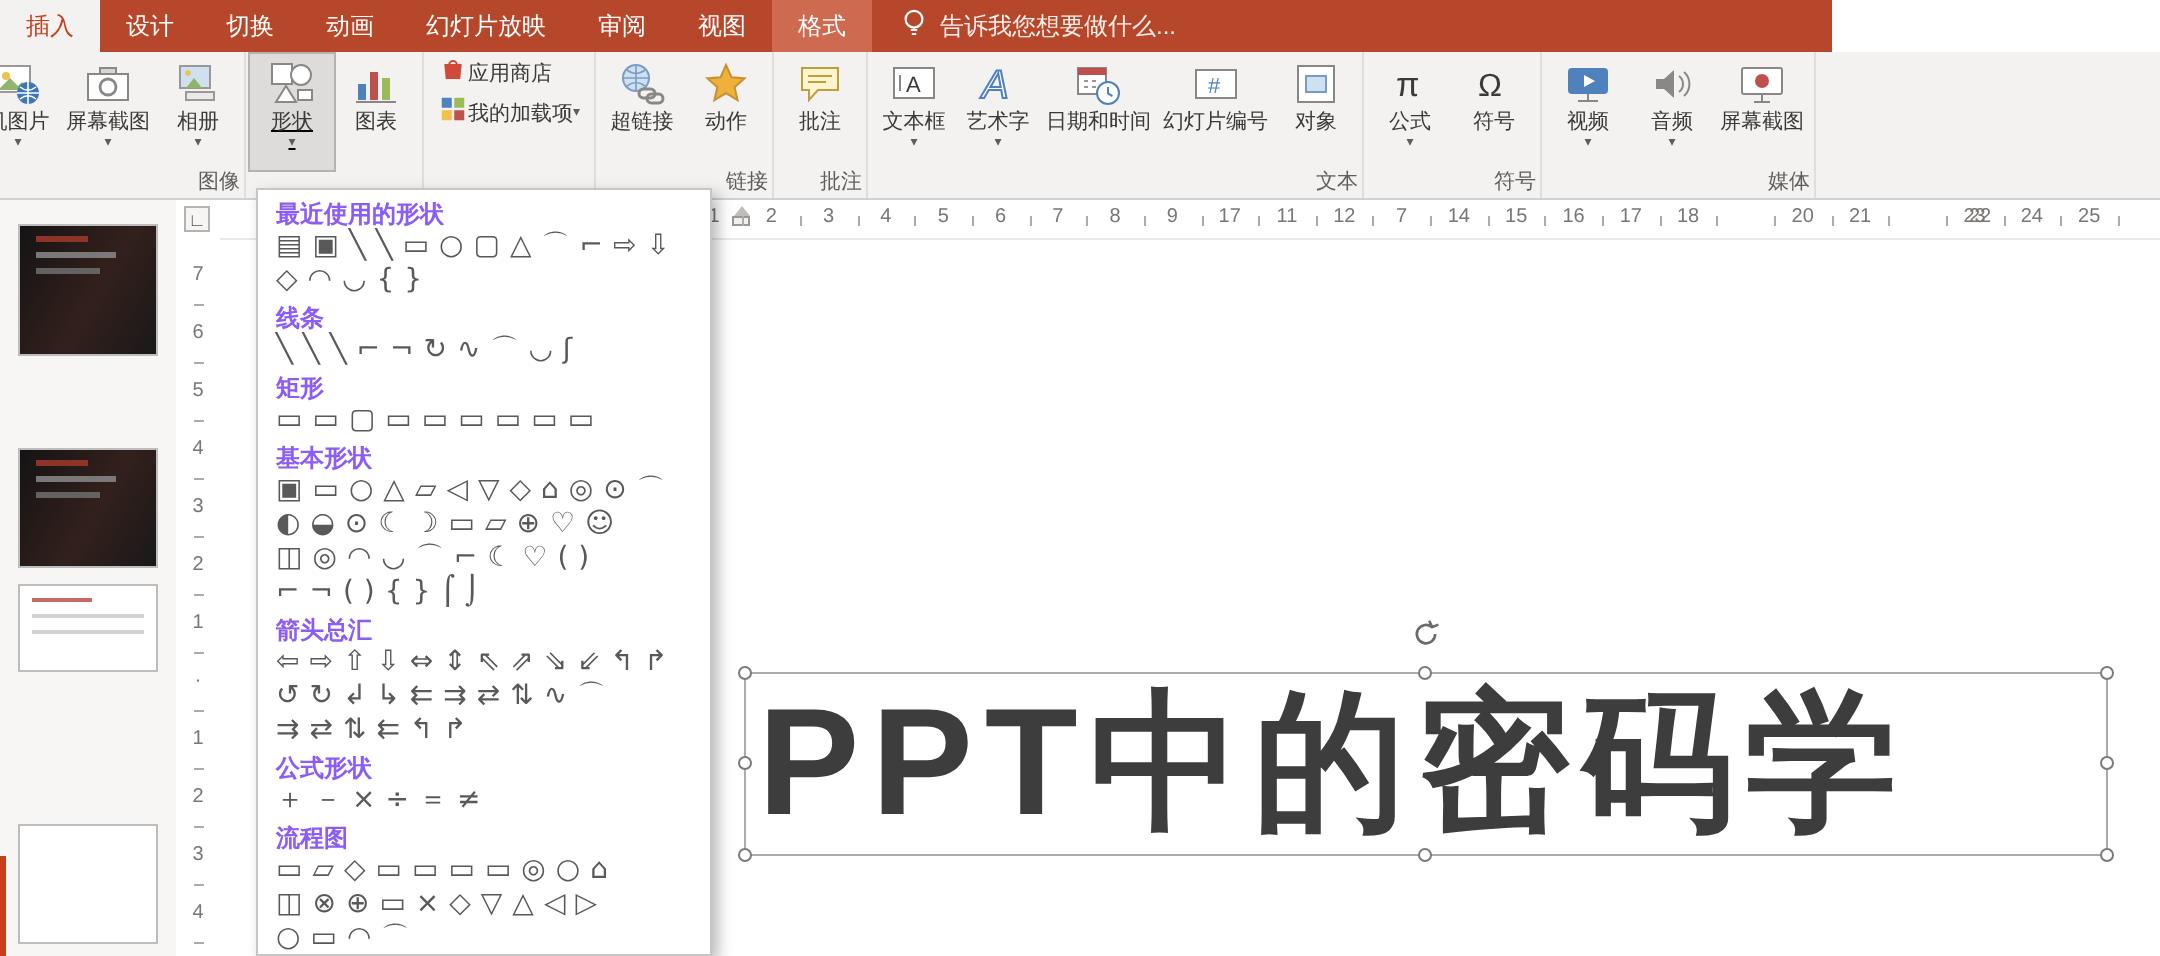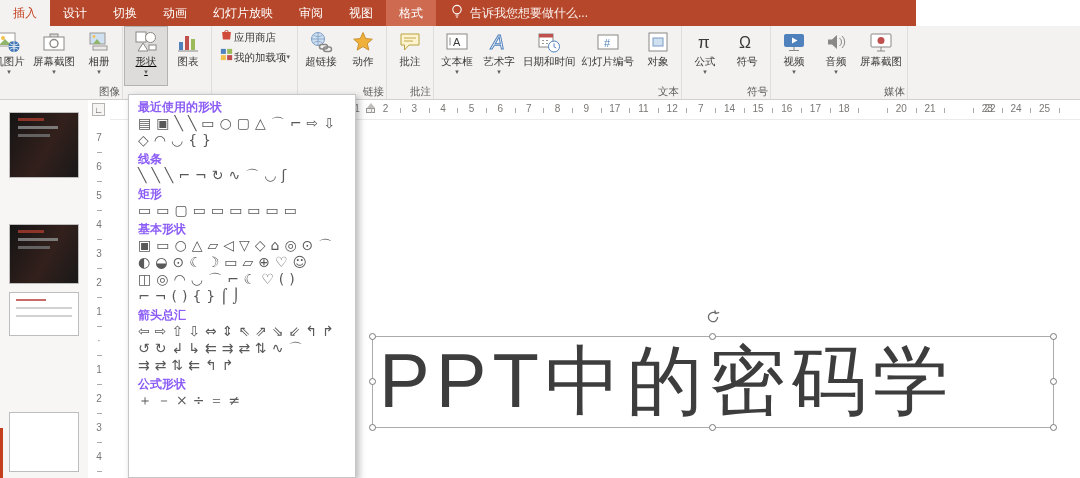--- a/index.html
+++ b/index.html
@@ -73,21 +73,21 @@
       border-bottom:5px solid #BFBDBB; }
   .indent-marker .im-box { display:block; width:9px; height:5px; background:#F1F0EF;
       border:1px solid #9a9896; }
 
   
   #slide { position:absolute; left:110px; top:120px; width:970px; height:358px;
            background:#fff; overflow:hidden; }
   #txsel { position:absolute; left:262px; top:216px; width:682px; height:92px;
            border:1px solid #ABABAB; }
   #slide-text { position:absolute; inset:0; display:flex; align-items:center;
-                padding-left:6px; font-size:76px; font-weight:400; letter-spacing:6px;
+                padding-left:6px; font-size:76px; font-weight:700; letter-spacing:6px;
                 color:#3D3D3D; white-space:nowrap; overflow:visible;
                 font-family:"Liberation Sans",sans-serif; }
   .hd { position:absolute; width:7px; height:7px; background:#fff;
         border:1px solid #7a7a7a; border-radius:50%; }
   .hd-nw{left:-4px;top:-4px} .hd-n{left:calc(50% - 4px);top:-4px} .hd-ne{right:-4px;top:-4px}
   .hd-w{left:-4px;top:calc(50% - 4px)} .hd-e{right:-4px;top:calc(50% - 4px)}
   .hd-sw{left:-4px;bottom:-4px} .hd-s{left:calc(50% - 4px);bottom:-4px} .hd-se{right:-4px;bottom:-4px}
   #rotate { position:absolute; left:calc(50% - 8px); top:-28px; }
 
   
@@ -548,13 +548,19 @@
     <div class="psection">
     <div class="ptitle">箭头总汇</div>
   <div class="prow">⇦⇨⇧⇩⇔⇕⇖⇗⇘⇙↰↱</div>
       <div class="prow">↺↻↲↳⇇⇉⇄⇅∿⌒</div>
       <div class="prow">⇉⇄⇅⇇↰↱</div>
     </div>
     <div class="psection">
     <div class="ptitle">公式形状</div>
   <div class="prow">＋－×÷＝≠</div>
     </div>
+    <div class="psection">
+    <div class="ptitle">流程图</div>
+  <div class="prow">▭▱◇▭▭▭▭◎○⌂</div>
+      <div class="prow">◫⊗⊕▭×◇▽△◁▷</div>
+      <div class="prow">○▭◠⌒</div>
+    </div>
   </div>
 
 </body></html>

